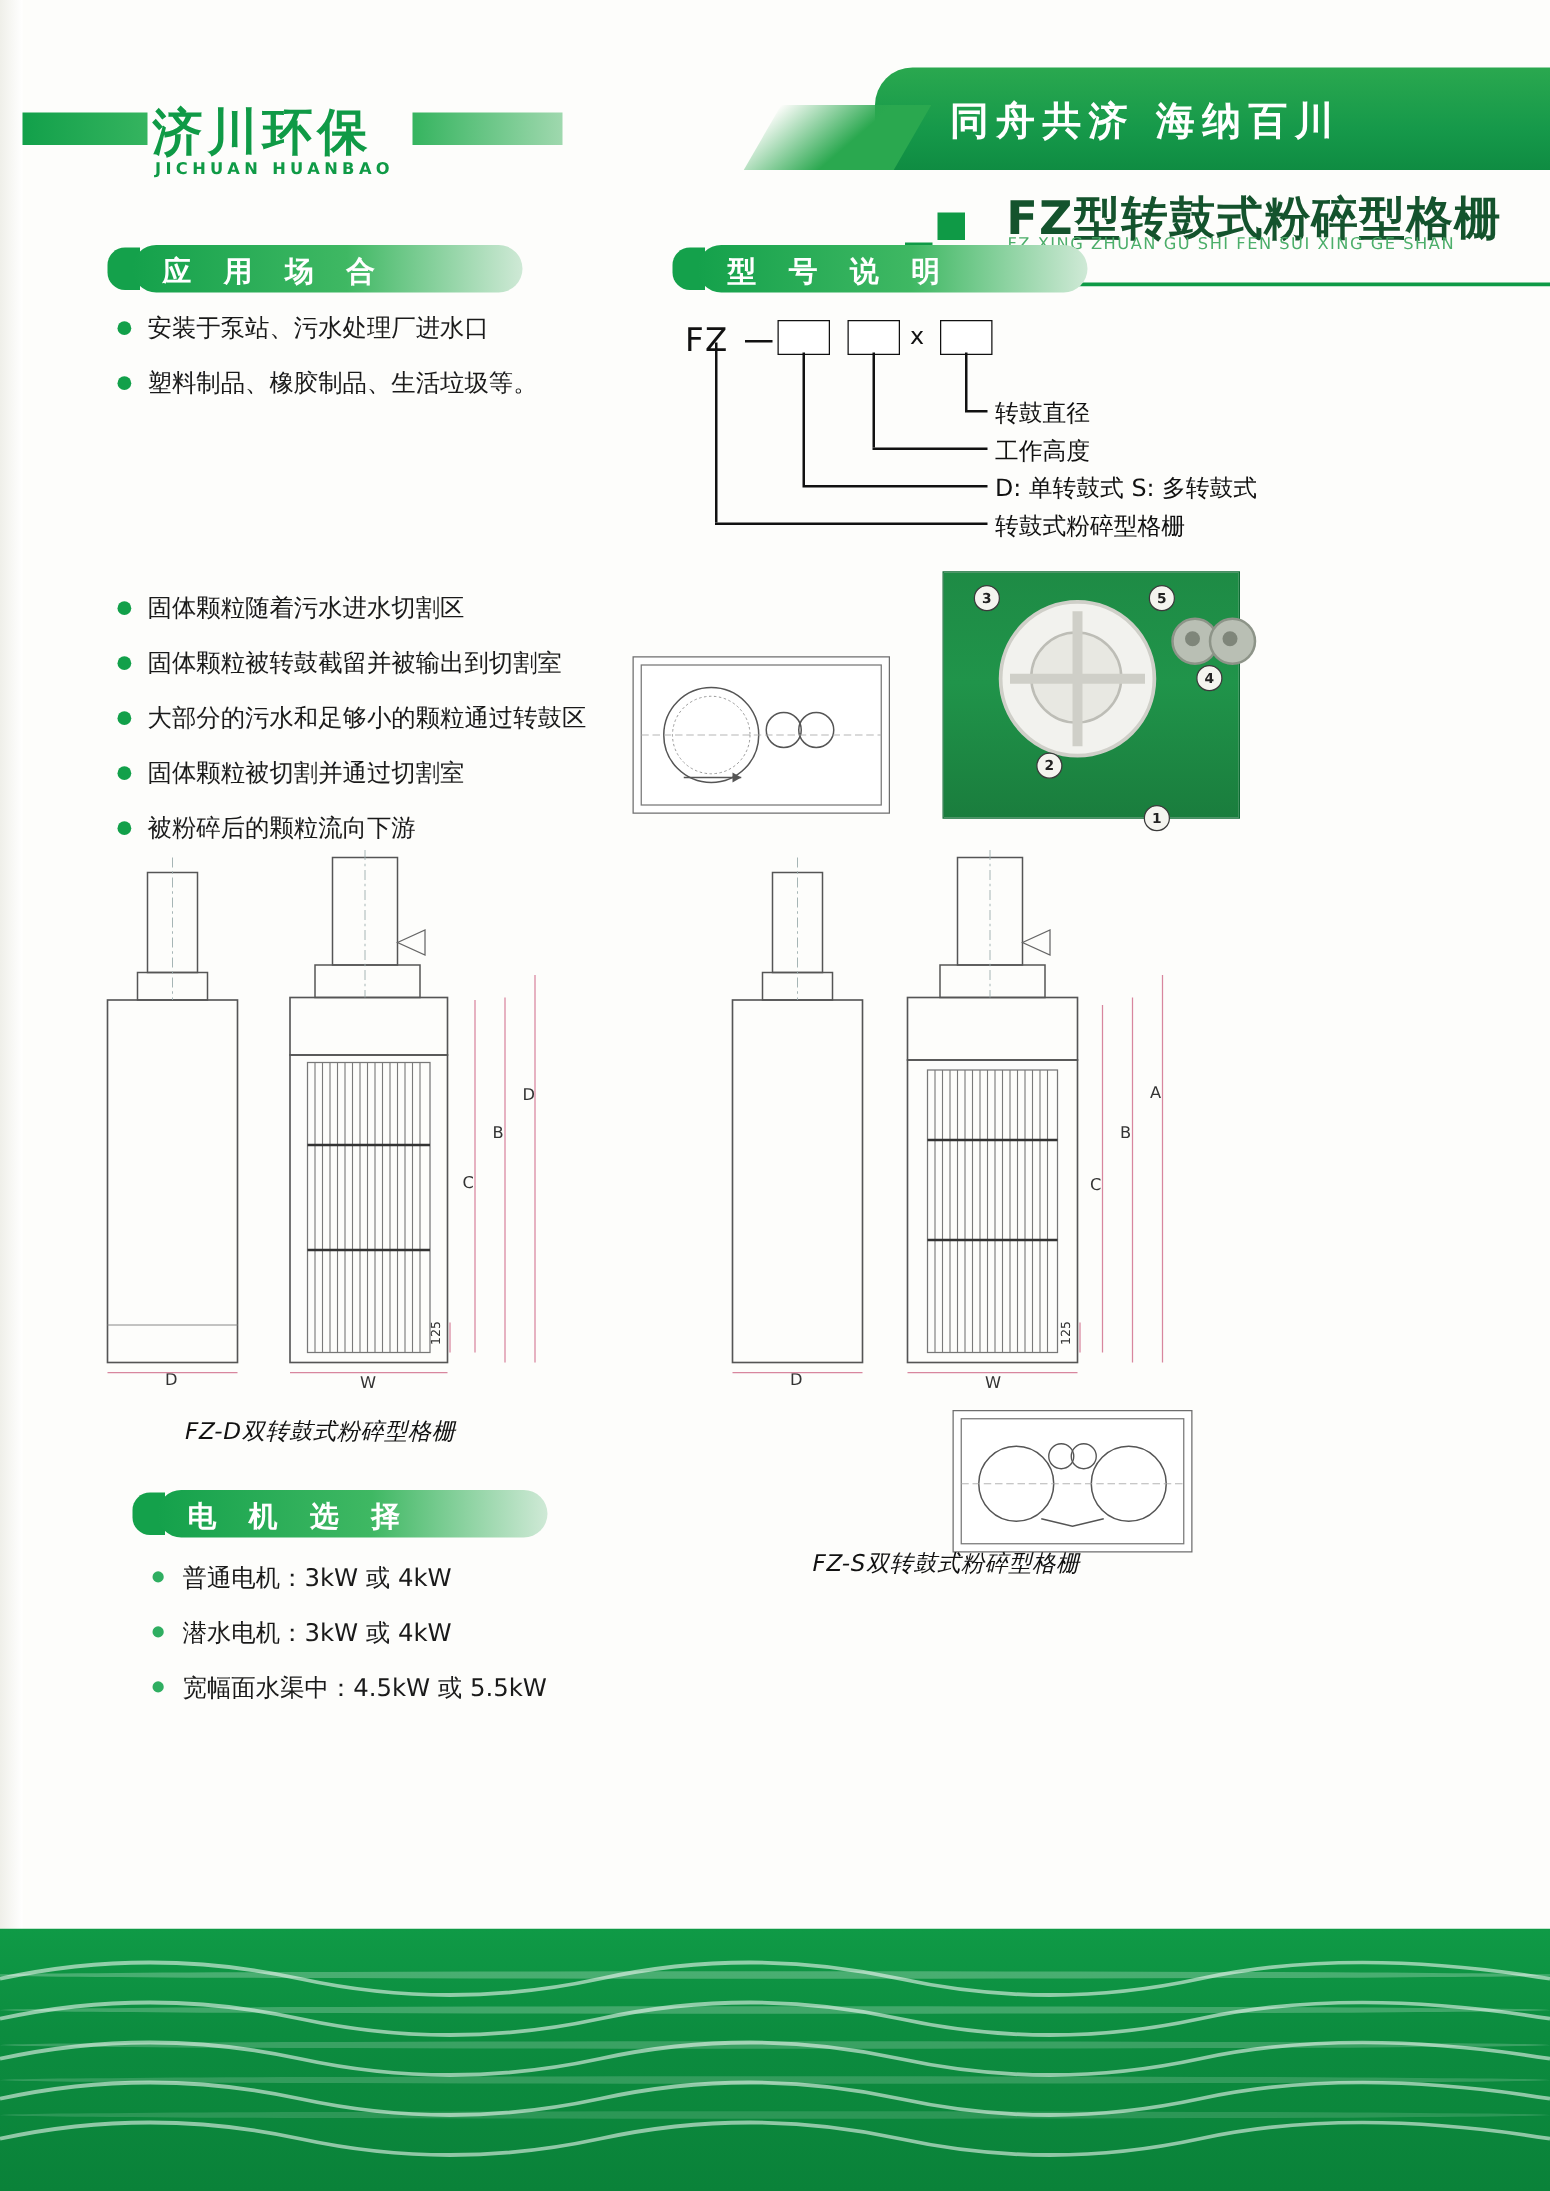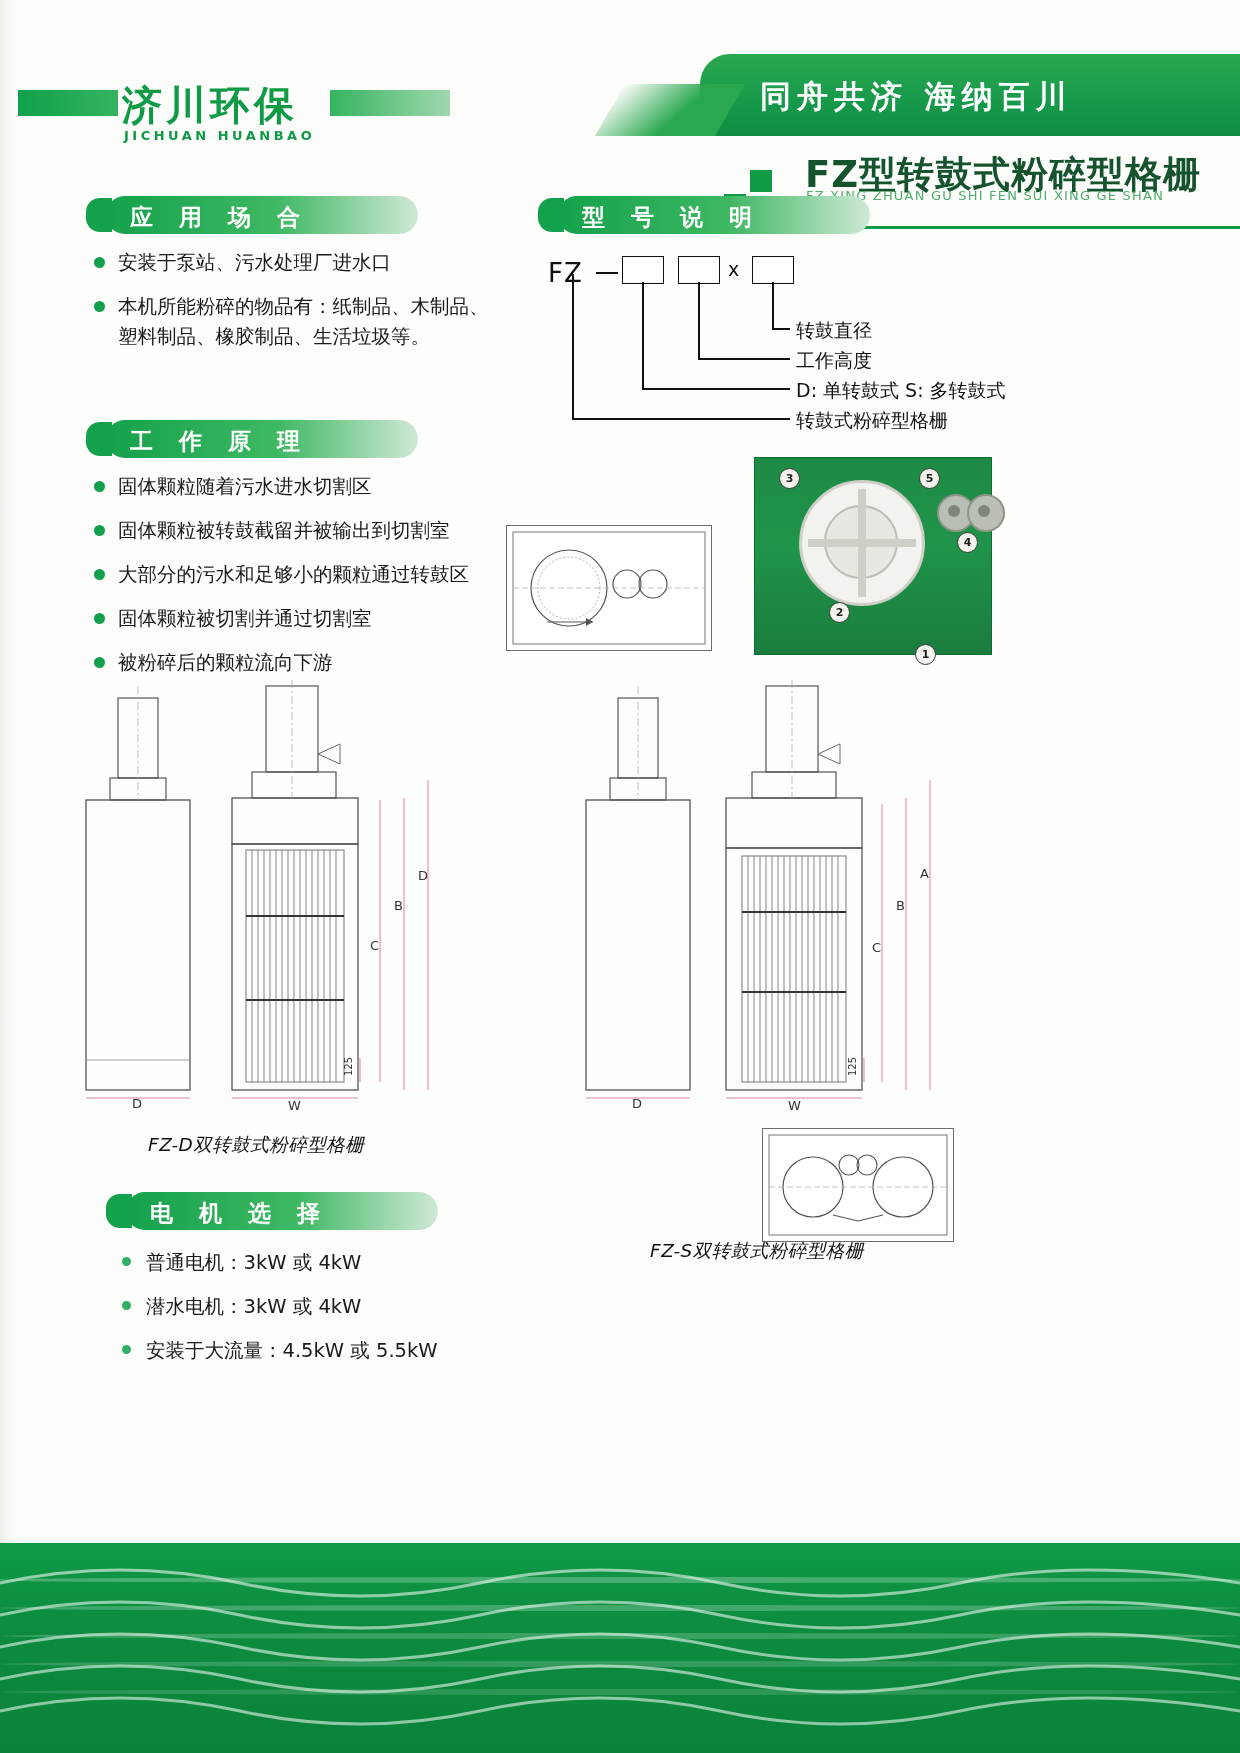--- a/index.html
+++ b/index.html
@@ -173,21 +173,20 @@
     <div class="label">应 用 场 合</div>
   </div>
 
   <div class="blist" style="left:90px;top:248px;width:440px;">
     <div class="row">
       <div class="dot"></div>
       <div class="txt">安装于泵站、污水处理厂进水口</div>
     </div>
     <div class="row">
       <div class="dot"></div>
-      <div class="txt">本机所能粉碎的物品有：纸制品、木制品、</div>
       <div class="cont">塑料制品、橡胶制品、生活垃圾等。</div>
     </div>
   </div>
 
   <div class="sec-head" style="left:530px;top:196px;">
     <div class="nub"></div>
     <div class="pill"></div>
     <div class="label">型 号 说 明</div>
   </div>
 
@@ -208,25 +207,20 @@
     <div class="leader" style="left:112px;top:148px;width:148px;height:1.6px;"></div>
     <div class="leader" style="left:42px;top:34px;width:1.6px;height:144px;"></div>
     <div class="leader" style="left:42px;top:178px;width:218px;height:1.6px;"></div>
 
     <div class="mnote" style="left:266px;top:78px;">转鼓直径</div>
     <div class="mnote" style="left:266px;top:108px;">工作高度</div>
     <div class="mnote" style="left:266px;top:138px;">D: 单转鼓式    S: 多转鼓式</div>
     <div class="mnote" style="left:266px;top:168px;">转鼓式粉碎型格栅</div>
   </div>
 
-  <div class="sec-head" style="left:78px;top:420px;">
-    <div class="nub"></div>
-    <div class="pill"></div>
-    <div class="label">工 作 原 理</div>
-  </div>
 
   <div class="blist" style="left:90px;top:472px;width:440px;">
     <div class="row">
       <div class="dot"></div>
       <div class="txt">固体颗粒随着污水进水切割区</div>
     </div>
     <div class="row">
       <div class="dot"></div>
       <div class="txt">固体颗粒被转鼓截留并被输出到切割室</div>
     </div>
@@ -397,21 +391,21 @@
     <div class="row">
       <div class="dot" style="width:9px;height:9px;background:#2fae61;"></div>
       <div class="txt">普通电机：3kW 或 4kW</div>
     </div>
     <div class="row">
       <div class="dot" style="width:9px;height:9px;background:#2fae61;"></div>
       <div class="txt">潜水电机：3kW 或 4kW</div>
     </div>
     <div class="row">
       <div class="dot" style="width:9px;height:9px;background:#2fae61;"></div>
-      <div class="txt">安装于大流量：4.5kW 或 5.5kW</div>
+      <div class="txt">宽幅面水渠中：4.5kW 或 5.5kW</div>
     </div>
   </div>
 
   <div class="pg-dot" style="left:28px;bottom:172px;"></div>
   <div class="page-num">13</div>
   <div class="pg-dot" style="left:80px;bottom:178px;"></div>
 
   <div class="footer">
     <div class="wave" style="top:34px;transform:scaleX(1.02);opacity:.45;"></div>
     <div class="wave" style="top:62px;opacity:.40;"></div>

